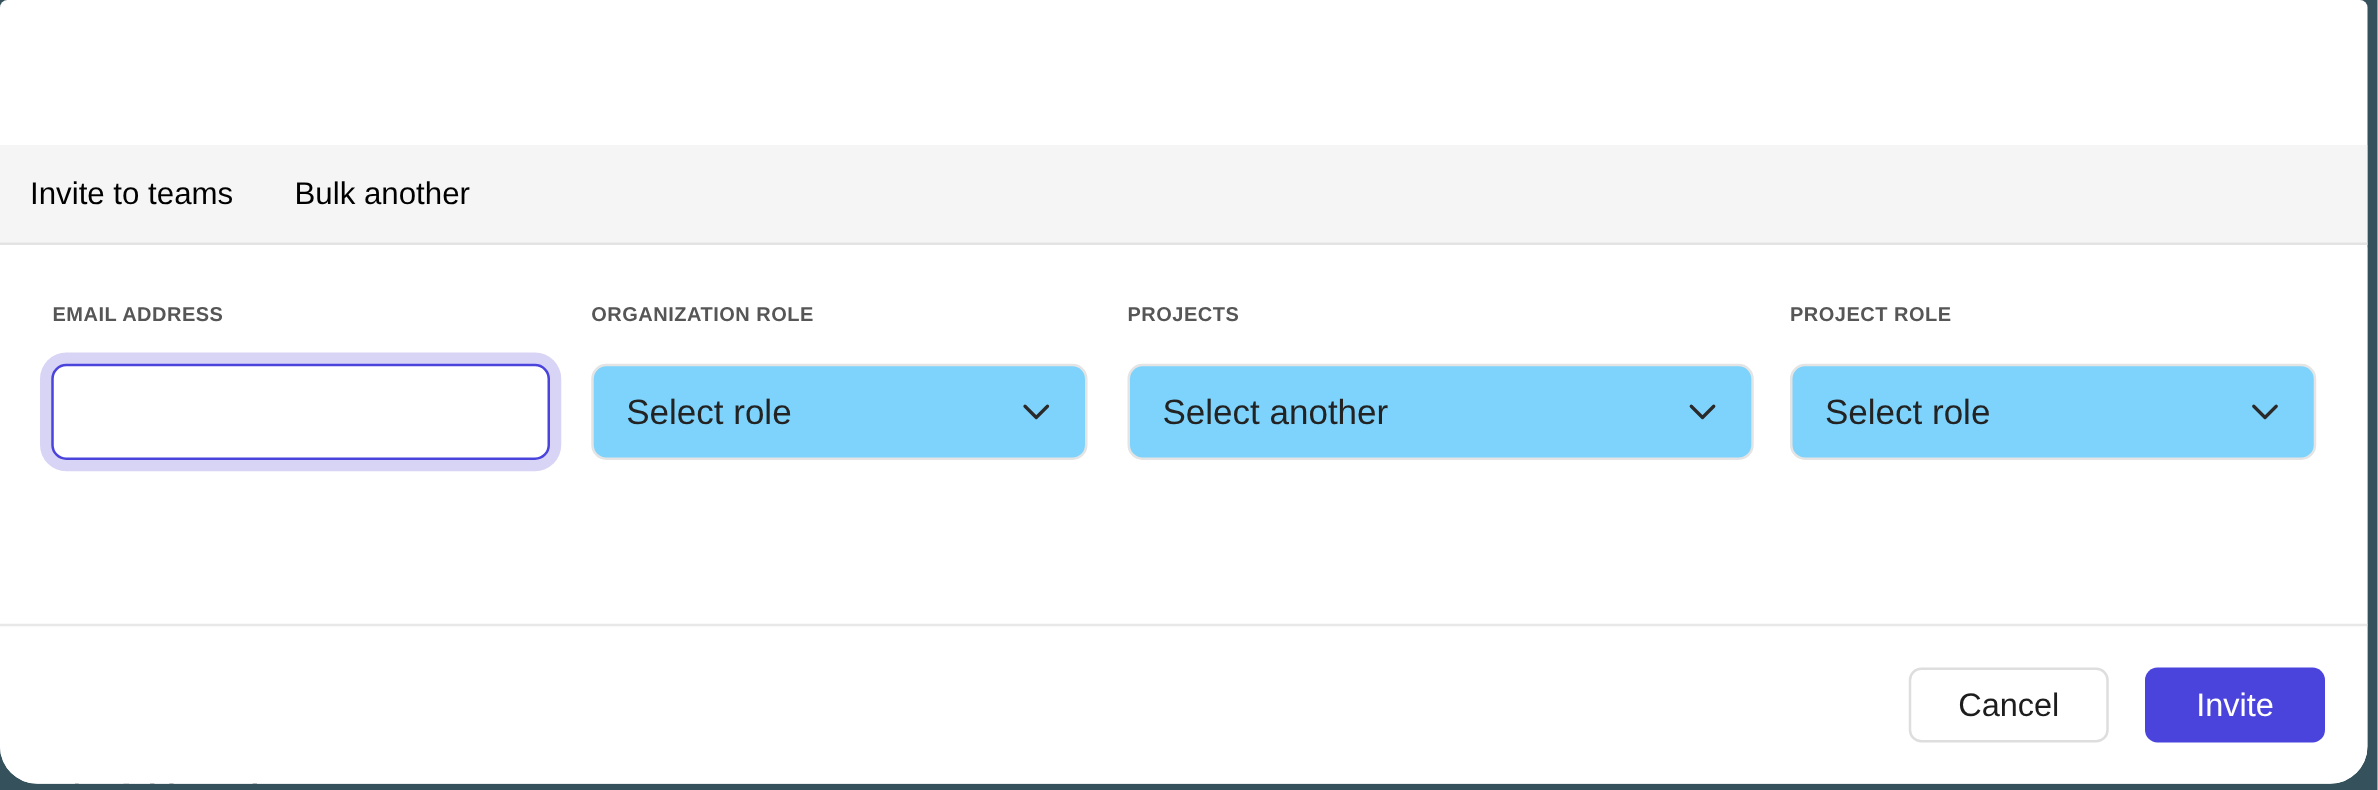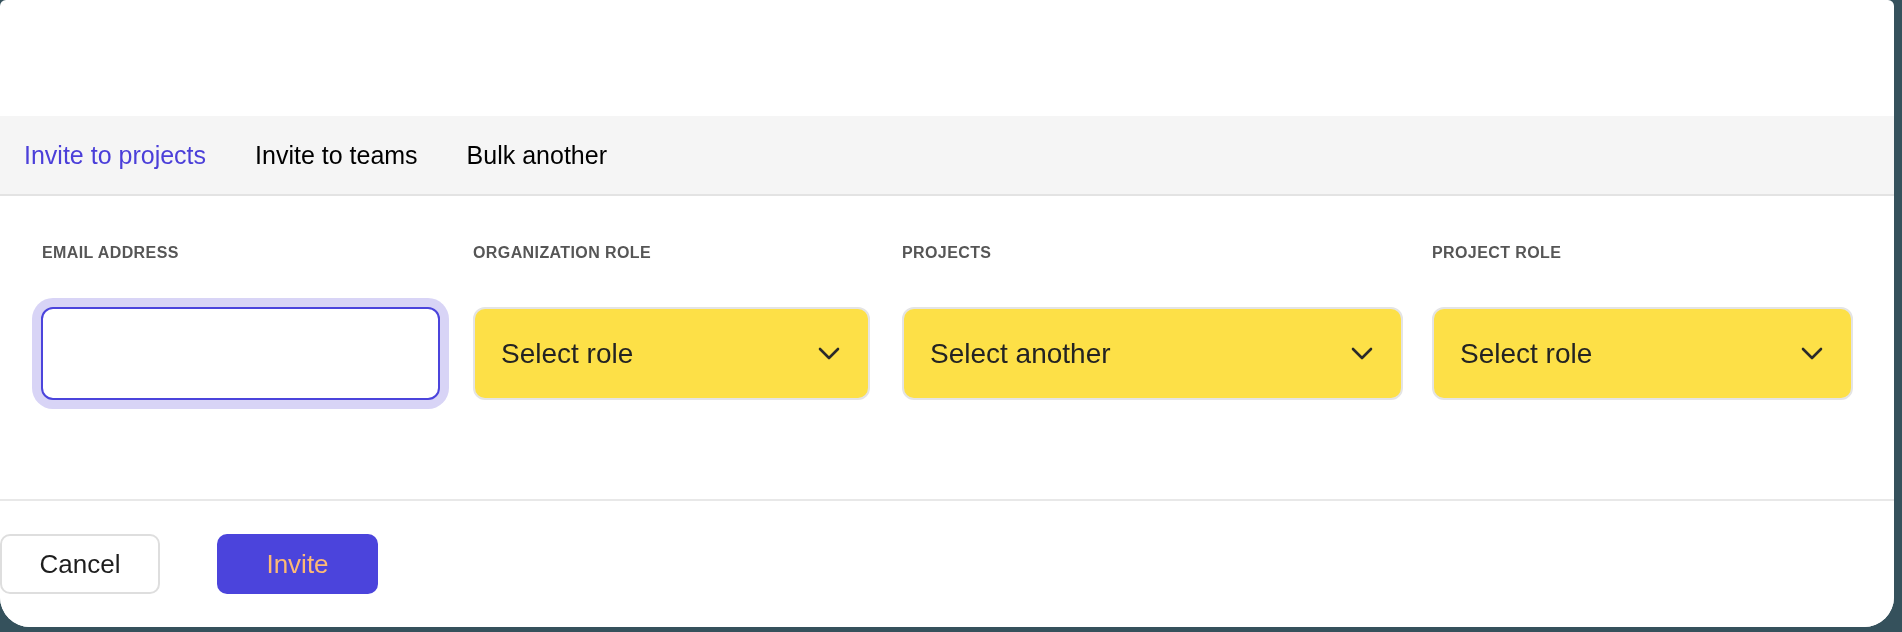--- a/index.html
+++ b/index.html
@@ -63,23 +63,23 @@
   }
   .field-label {
     position: absolute; top: 46px;
     font-size: 16px;
     font-weight: 700;
     color: #565656;
     letter-spacing: 0.4px;
     white-space: nowrap;
   }
   .field-box {
-    position: absolute; top: 109px;
-    height: 93px;
-    background: #fde047;
+    position: absolute; top: 93px;
+    height: 77px;
+    background: #7dd3fc;
     border-radius: 12px;
   }
   .email-wrap { left: 41px; width: 399px; }
   .email-input {
     width: 100%; height: 100%;
     border: 2px solid #4B44DC;
     border-radius: 12px;
     outline: none;
     box-shadow: 0 0 0 9px #D8D4F6;
     font-family: "Liberation Sans", "DejaVu Sans", sans-serif;
@@ -120,56 +120,54 @@
     font-weight: 600;
     color: #353535;
     white-space: nowrap;
   }
   
   .footer {
     position: absolute; left: 0; top: 499px;
     width: 100%; height: 128px;
     background: #ffffff;
     border-top: 2px solid #E8E8E8;
-    display: flex; align-items: center; 
+    display: flex; align-items: center; justify-content: flex-end;
     gap: 29px;
     padding-right: 34px;
   }
   .btn {
     height: 60px;
     border-radius: 10px;
     font-family: "Liberation Sans", "DejaVu Sans", sans-serif;
     font-size: 26px;
     font-weight: 500;
     display: flex; align-items: center; justify-content: center;
     cursor: pointer;
   }
   .btn-cancel {
     width: 160px;
     background: #ffffff;
     border: 2px solid #DEDEDE;
     color: #1D1D1D;
   }
   .btn-invite {
-    width: 161px;
+    width: 144px;
     background: #4B44DC;
     border: none;
-    color: #fdba74;
-    margin-left: 28px;
+    color: #ffffff;
   }
 </style>
 </head>
 <body>
 
 <div class="dialog">
 
 
   <div class="tabbar">
     <div class="tabs">
-      <div class="tab active">Invite to projects</div>
       <div class="tab">Invite to teams</div>
       <div class="tab">Bulk another</div>
     </div>
     <div class="tab-underline"></div>
   </div>
 
   <div class="form-area">
 
     <div class="field-label" style="left:42px">EMAIL ADDRESS</div>
     <div class="field-label" style="left:473px">ORGANIZATION ROLE</div>

